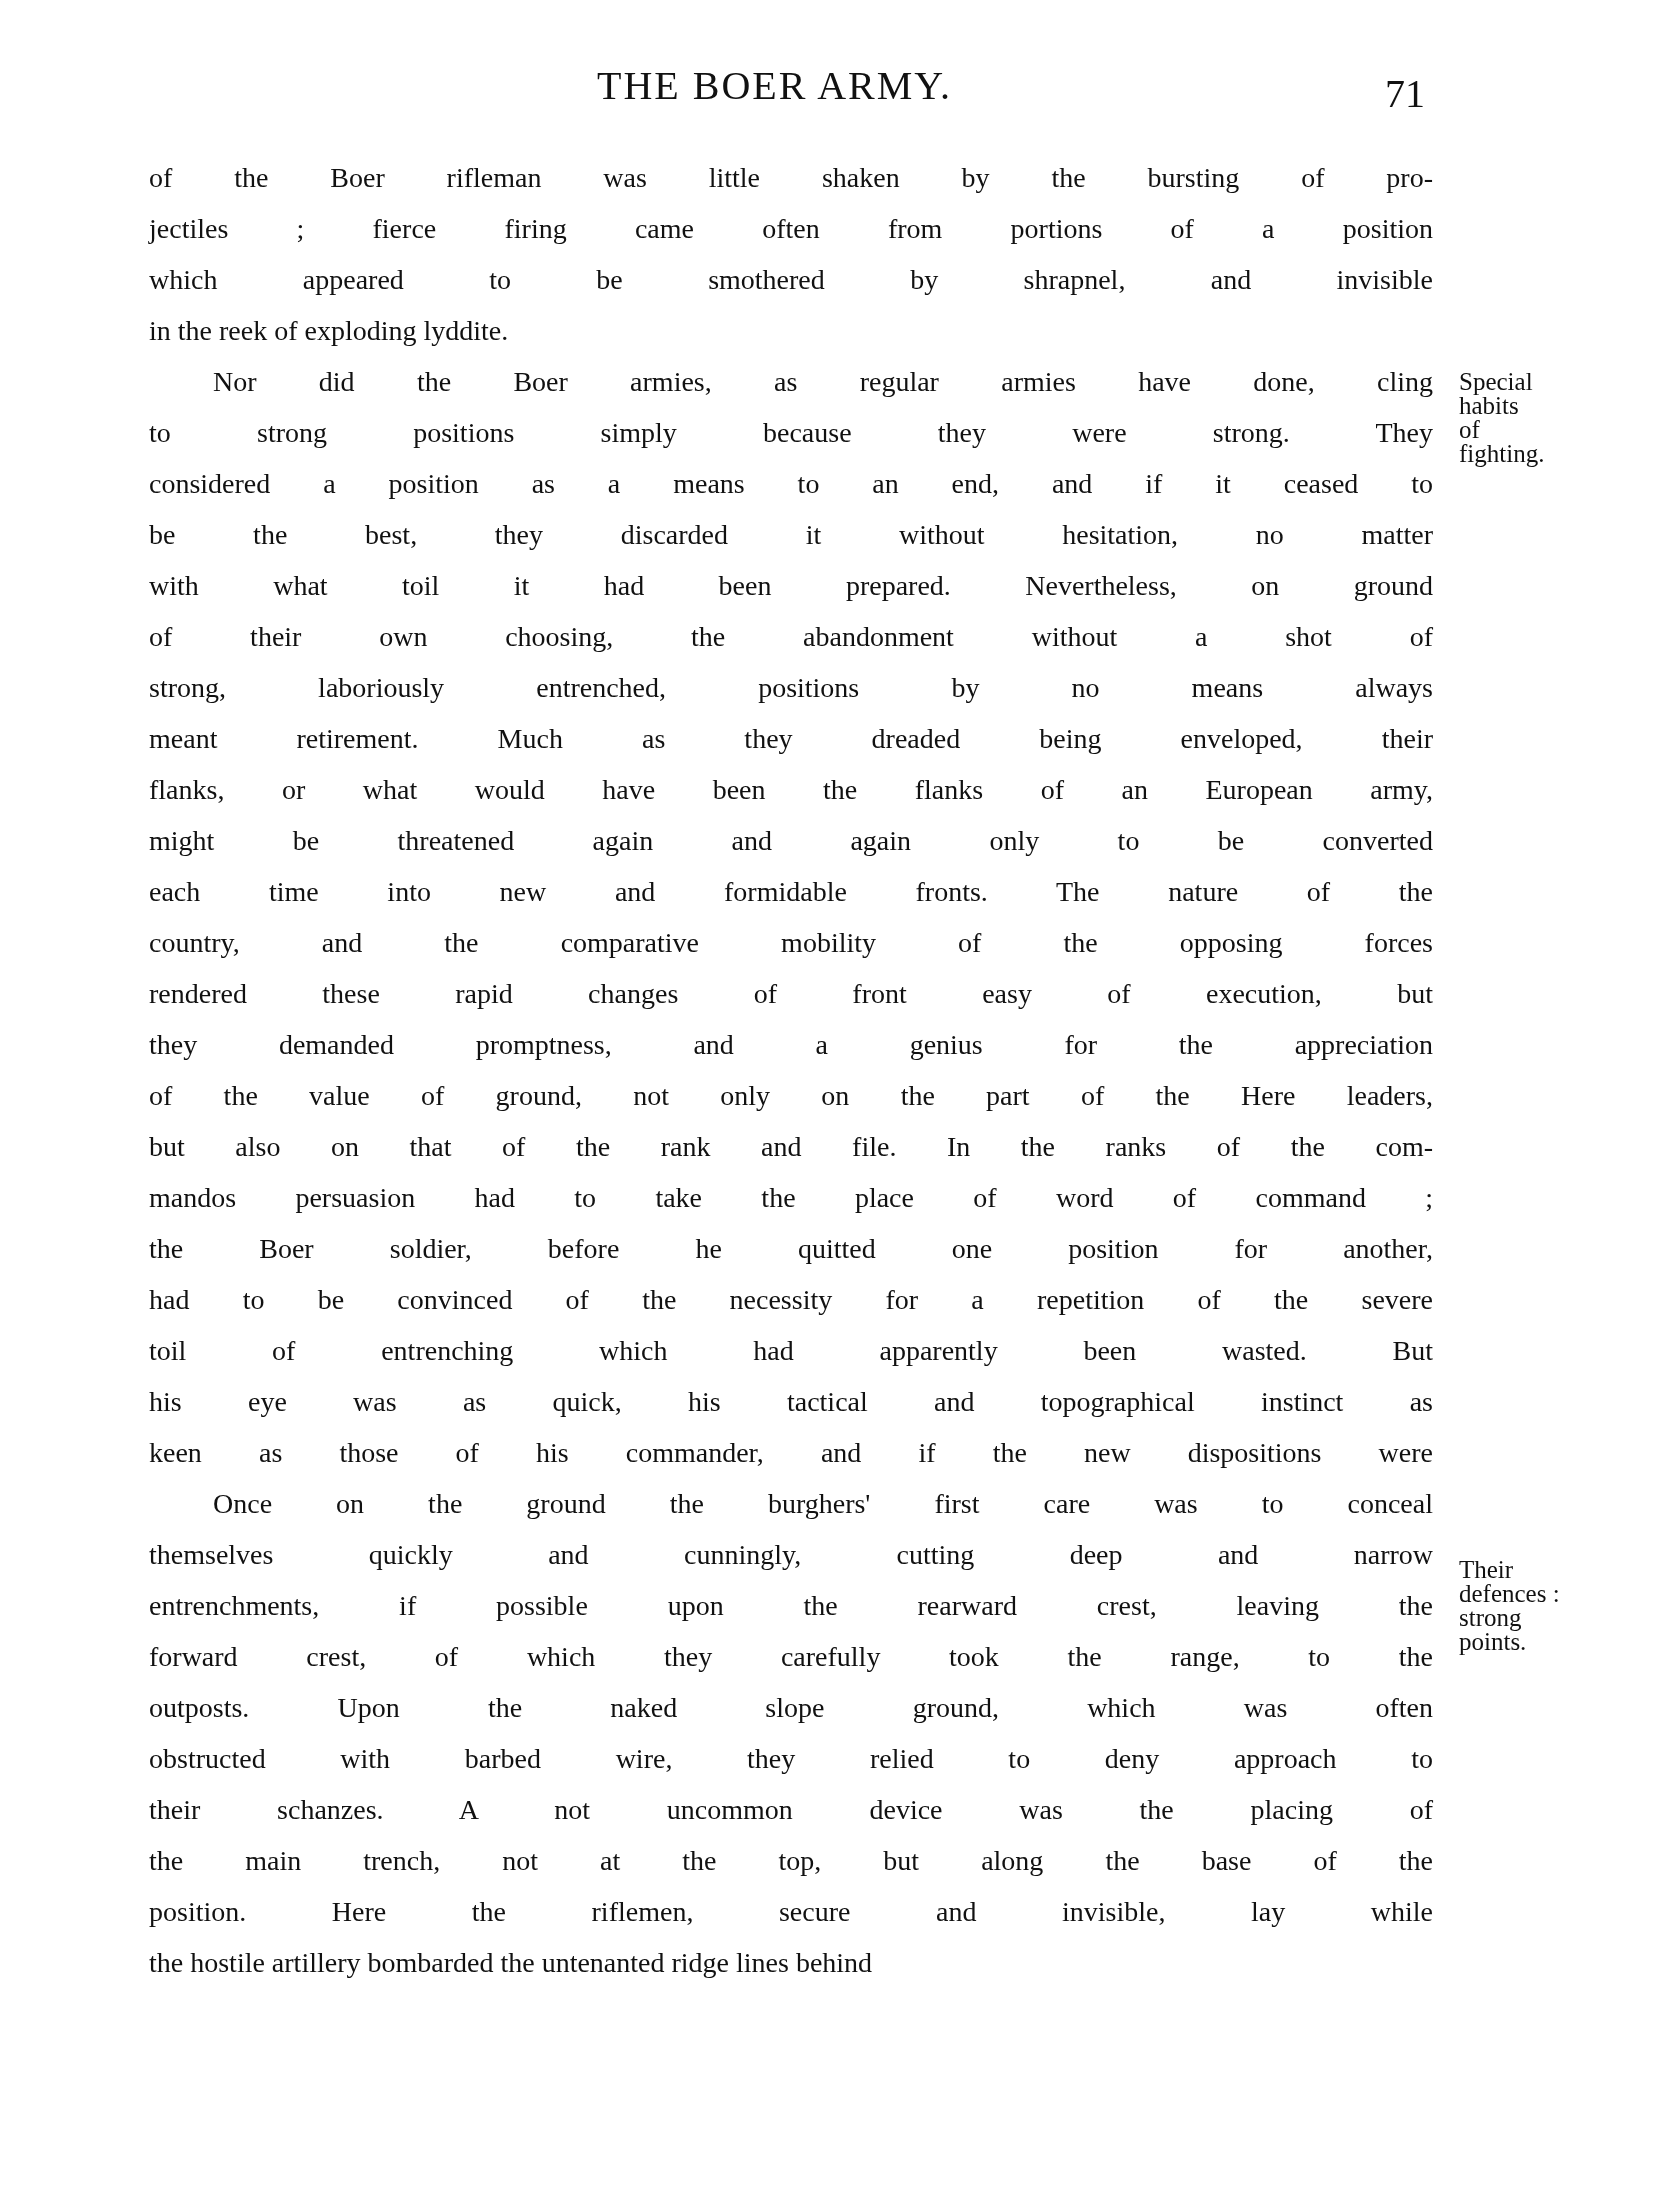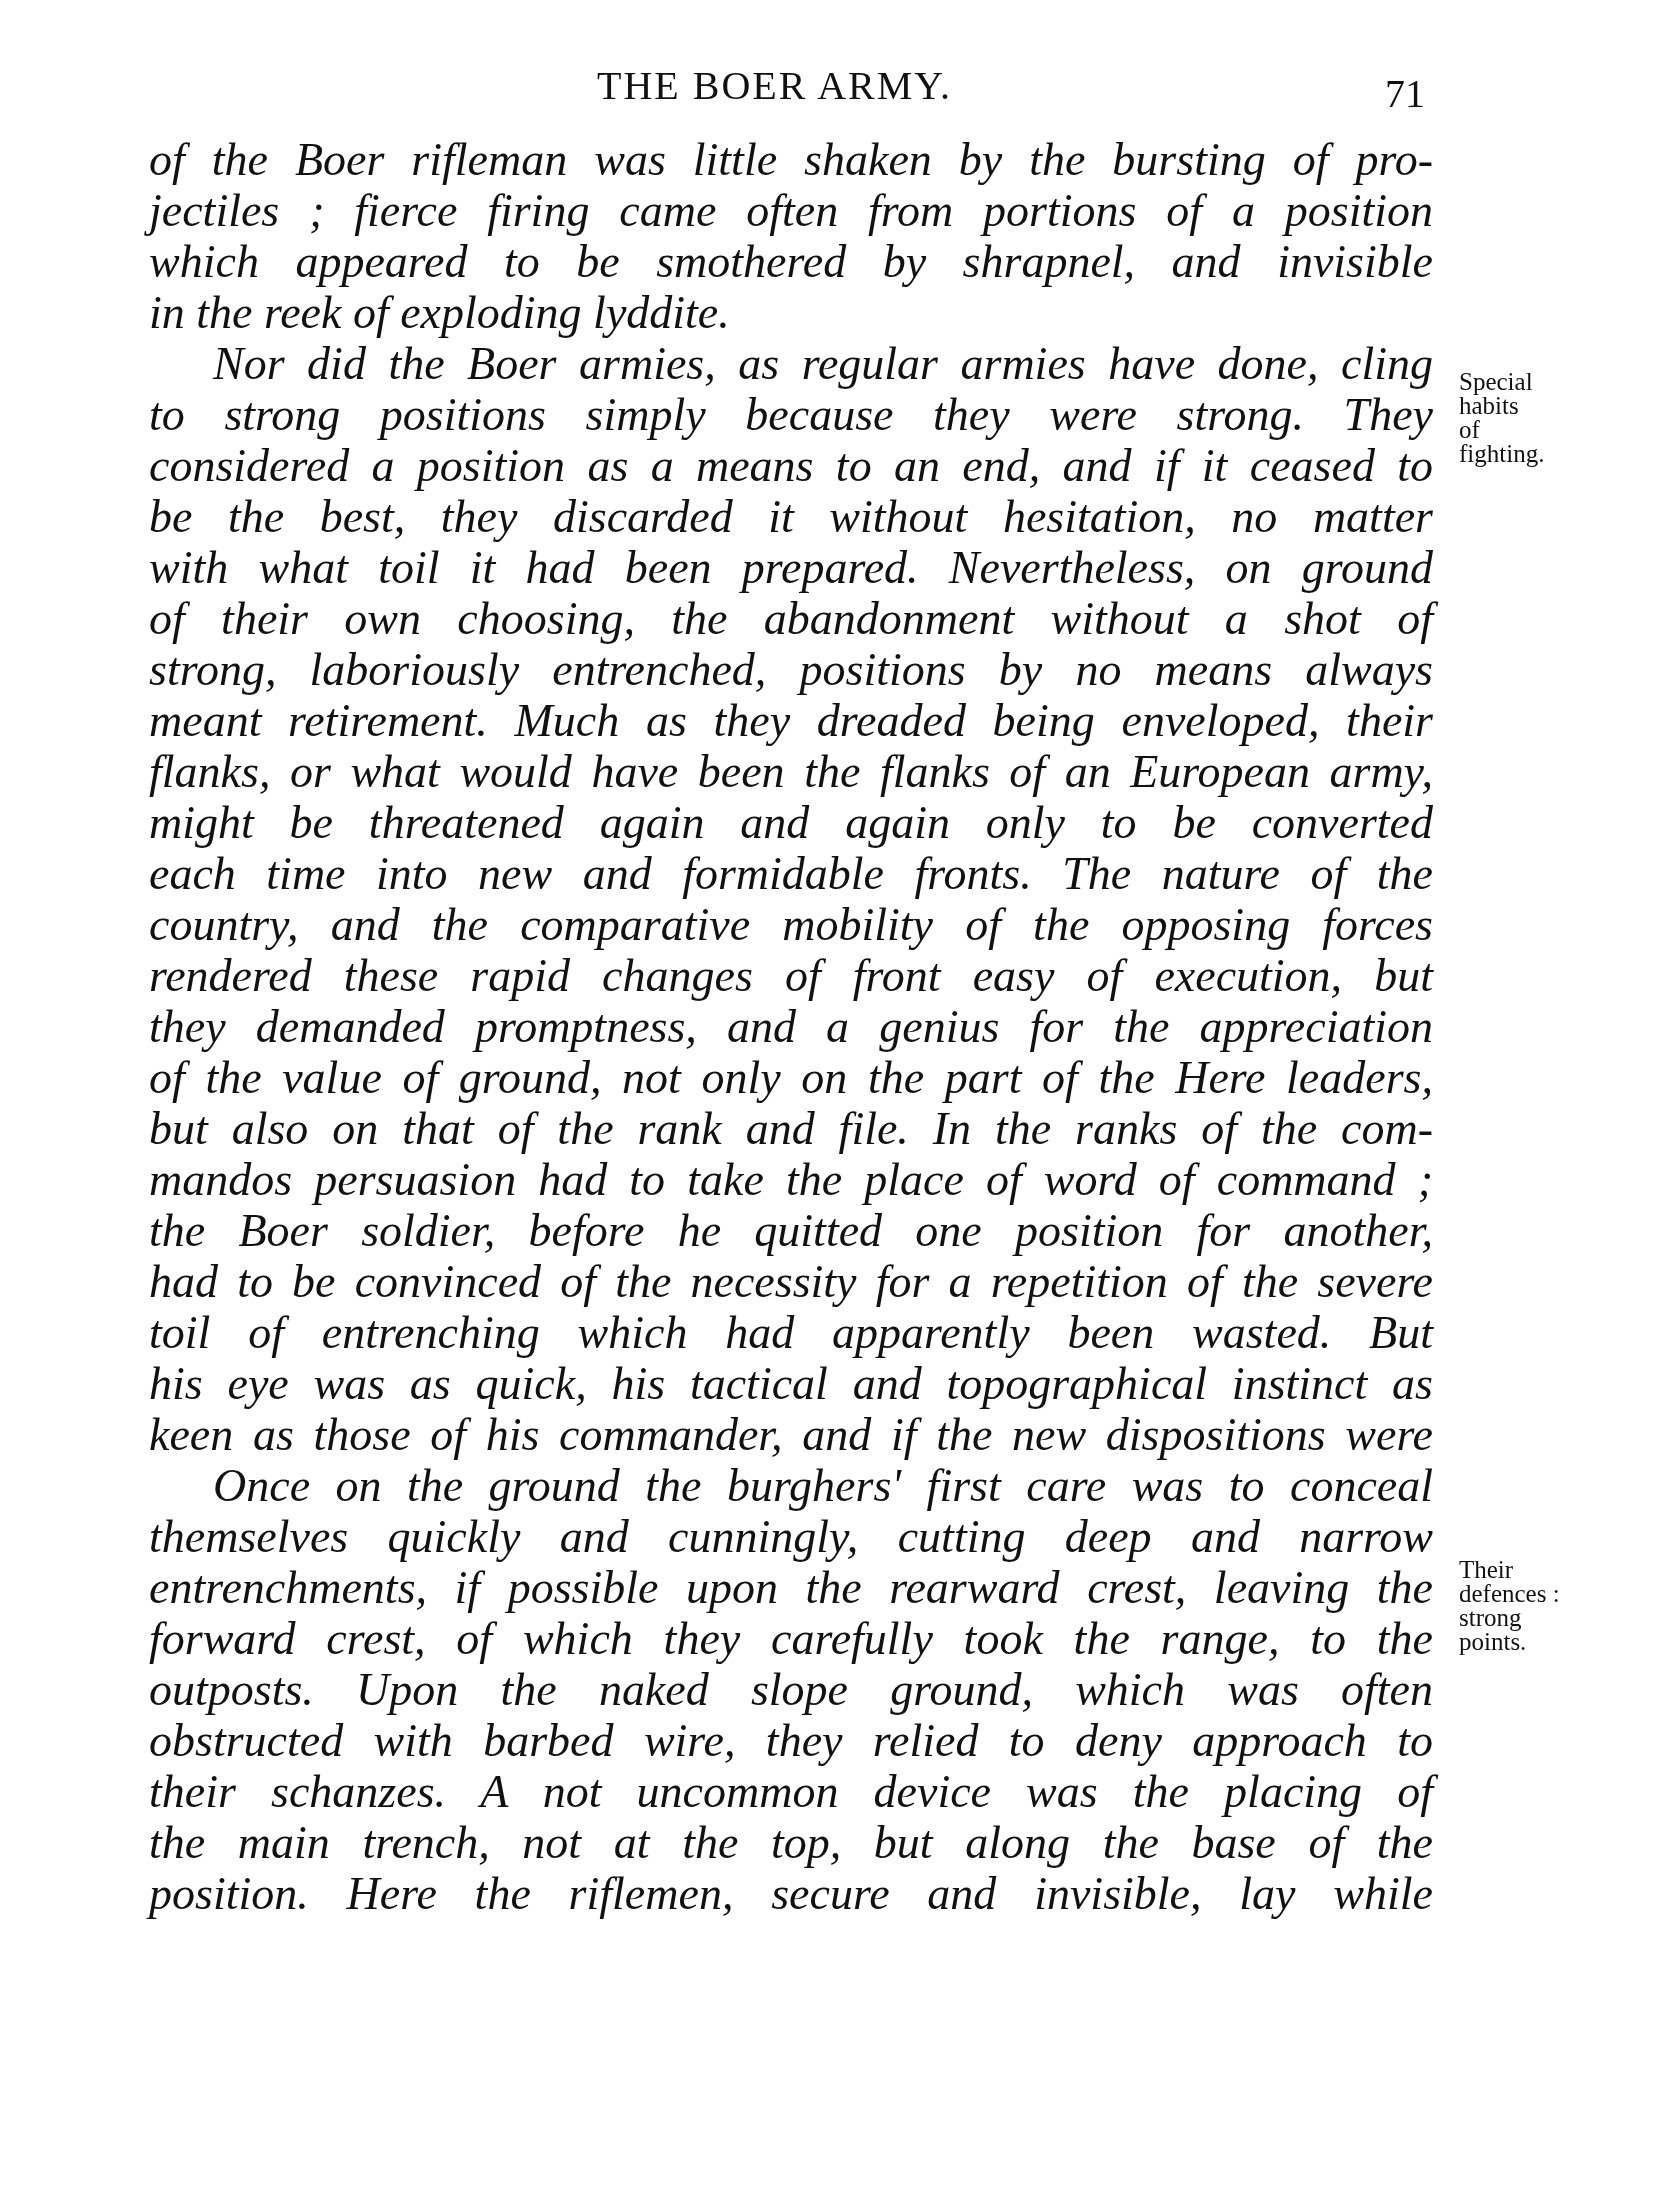--- a/index.html
+++ b/index.html
@@ -1,21 +1,21 @@
 <!DOCTYPE html>
 <html><head>
 <meta charset="utf-8">
 <style>
   html, body { margin: 0; padding: 0; background: #ffffff; }
   body { width: 1680px; height: 2199px; position: relative; overflow: hidden;
          font-family: "Liberation Serif", "DejaVu Serif", serif; color: #111; }
   .page { position: absolute; left: 0; top: 0; width: 1680px; height: 1641px; }
   .running-head { position: absolute; top: 62px; left: 597px; font-size: 40px; letter-spacing: 2px; }
   .page-number { position: absolute; top: 70px; left: 1385px; font-size: 40px; }
-  .body-text { position: absolute; left: 149px; top: 134px; width: 1284px; font-size: 46px; line-height: 51px; font-style: italic; }
+  .body-text { position: absolute; left: 149px; top: 152px; width: 1284px; font-size: 28px; line-height: 51px; }
   .line { display: block; white-space: nowrap; text-align: justify; text-align-last: justify; height: 51px; }
   .line.last { text-align-last: left; }
   .line.indent { padding-left: 64px; }
   .sidenote { position: absolute; left: 1459px; font-size: 25px; line-height: 24px; }
   .sidenote .sn-line { display: block; }
   .sn-1 { top: 370px; }
   .sn-2 { top: 1558px; }
 </style>
 </head>
 <body>
@@ -58,20 +58,21 @@
       <div>
         <span class="line indent">Once on the ground the burghers' first care was to conceal</span>
         <span class="line">themselves quickly and cunningly, cutting deep and narrow</span>
         <span class="line">entrenchments, if possible upon the rearward crest, leaving the</span>
         <span class="line">forward crest, of which they carefully took the range, to the</span>
         <span class="line">outposts.  Upon the naked slope ground, which was often</span>
         <span class="line">obstructed with barbed wire, they relied to deny approach to</span>
         <span class="line">their schanzes.  A not uncommon device was the placing of</span>
         <span class="line">the main trench, not at the top, but along the base of the</span>
         <span class="line">position.  Here the riflemen, secure and invisible, lay while</span>
+        <span class="line last">the hostile artillery bombarded the untenanted ridge lines behind</span>
       </div>
     </div>
 
   <div class="sidenote sn-1" id="sn-0">
       <span class="sn-line">Special</span>
       <span class="sn-line">habits</span>
       <span class="sn-line">of</span>
       <span class="sn-line">fighting.</span>
     </div>
   <div class="sidenote sn-2" id="sn-1">

